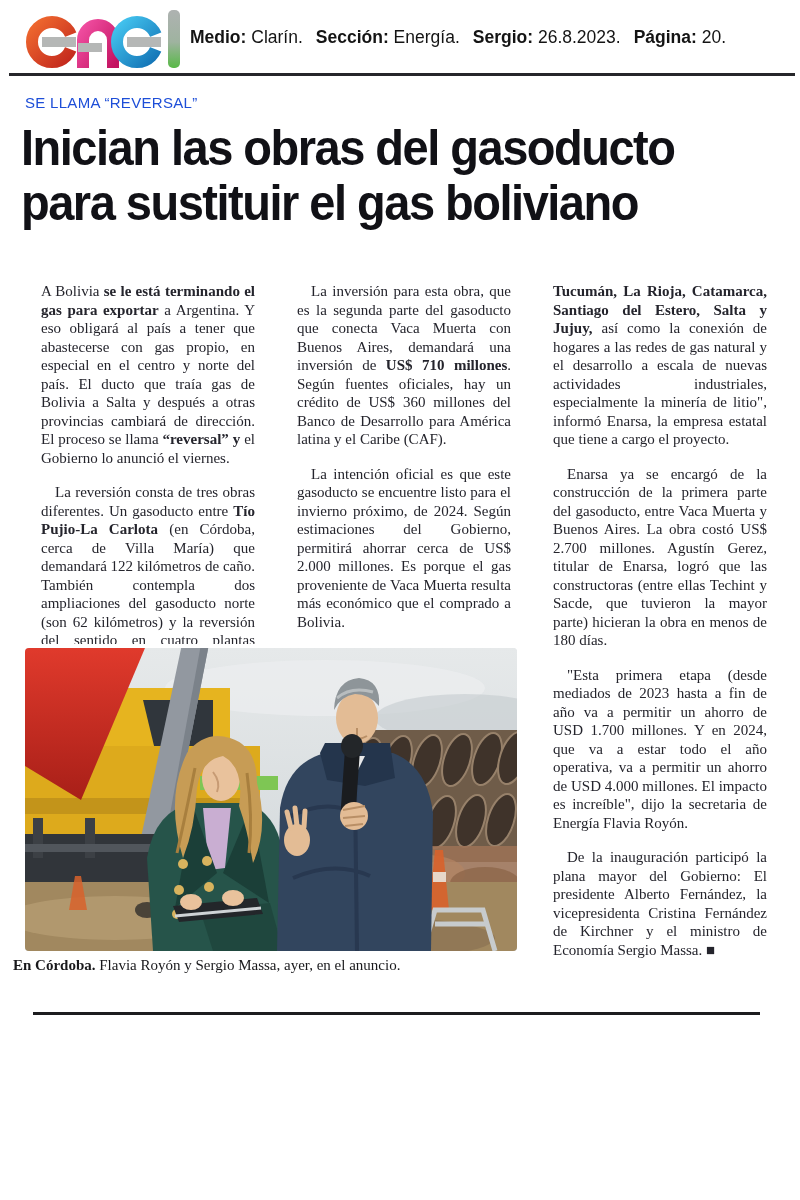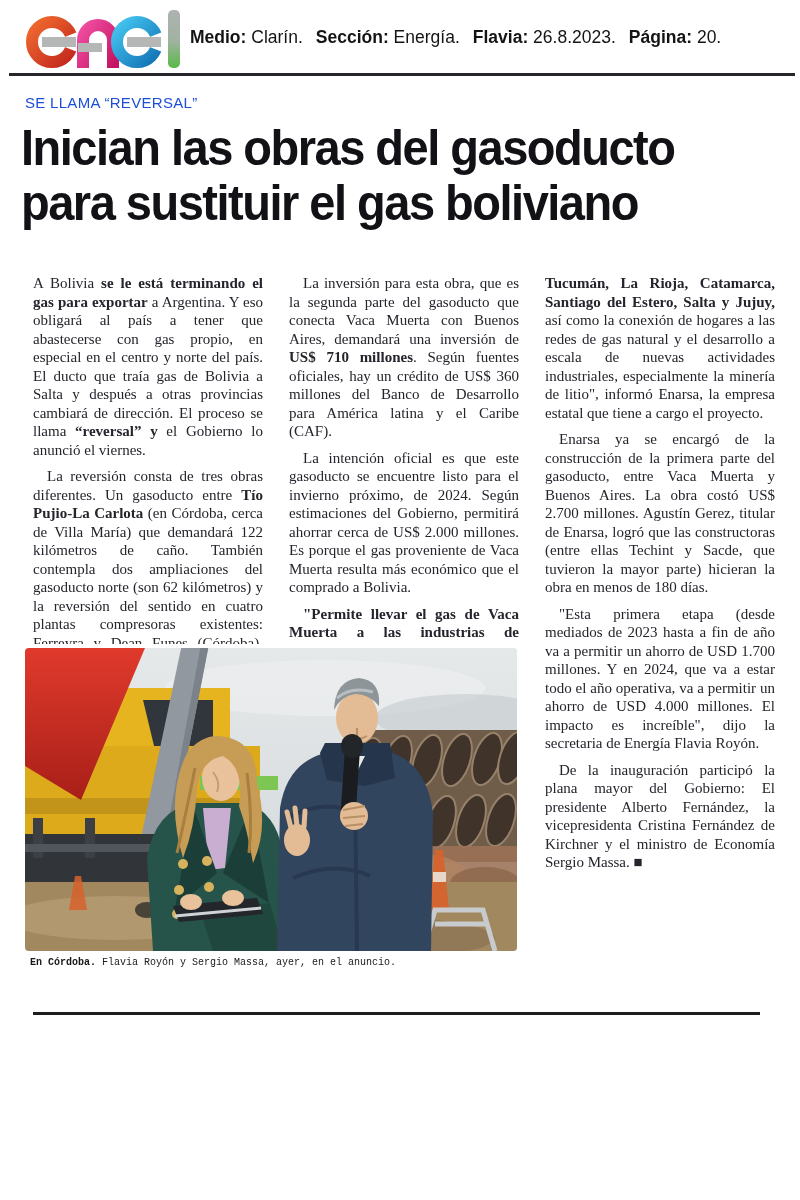--- a/index.html
+++ b/index.html
@@ -33,37 +33,37 @@
     font-size:47px;line-height:55px;color:#111116;letter-spacing:-1.5px;
   }
   .headline .hl-line{display:block;transform:scaleY(1.06);transform-origin:left top;}
 
   
   .col{
     position:absolute;width:246px;top:266px;
     font-size:15px;line-height:18.5px;text-align:justify;color:#24242c;
     overflow:hidden;
   }
-  .col p.para{margin:8px;}
+  .col p.para{margin:16px;}
   .col p.indent{text-indent:14px;}
   .col .b{font-weight:bold;}
   .col1{left:25px;height:378px;}
   .col2{left:281px;height:378px;}
   .col3{left:537px;height:716px;}
 
   
   .photo{
     position:absolute;left:25px;top:648px;width:492px;height:303px;
     border-radius:4px;overflow:hidden;background:#dfe2e4;
   }
   .photo svg{display:block;width:100%;height:100%;}
 
   .caption{
-    position:absolute;left:30px;top:957px;width:492px;
-    font-family:Liberation Mono, monospace;font-size:10px;color:#19191c;
+    position:absolute;left:13px;top:957px;width:492px;
+    font-family:Liberation Serif, serif;font-size:15px;color:#19191c;
   }
   .caption .lead{font-weight:bold;}
 
   .rule-bottom{position:absolute;left:33px;top:1012px;width:727px;height:2.5px;background:#1c1c1f;}
 </style>
 </head>
 <body>
 
 <div class="page">
 
@@ -97,21 +97,21 @@
         <path d="M 61,64 L 61,36 A 15,15 0 0 1 91,36 L 91,64" fill="none" stroke="url(#gPink)" stroke-width="12"></path>
         <rect x="56" y="39" width="24" height="9" fill="#b5b7b6"></rect>
 
         <circle cx="115" cy="38" r="20" fill="none" stroke="url(#gBlue)" stroke-width="12"></circle>
         <polygon points="115,38 143,27 143,49" fill="#ffffff"></polygon>
         <rect x="105" y="33" width="34" height="10" fill="#b5b7b6"></rect>
 
         <rect x="146" y="6" width="12" height="58" rx="5" fill="url(#gL)"></rect>
       </svg>
     </div>
-    <div class="header-fields" id="header-fields"><span class="fld"><span class="lbl">Medio:</span><span> Clarín.</span></span><span class="fld"><span class="lbl">Sección:</span><span> Energía.</span></span><span class="fld"><span class="lbl">Flavia:</span><span> 26.8.2023.</span></span><span class="fld"><span class="lbl">Página:</span><span> 20.</span></span></div>
+    <div class="header-fields" id="header-fields"><span class="fld"><span class="lbl">Medio:</span><span> Clarín.</span></span><span class="fld"><span class="lbl">Sección:</span><span> Energía.</span></span><span class="fld"><span class="lbl">Sergio:</span><span> 26.8.2023.</span></span><span class="fld"><span class="lbl">Página:</span><span> 20.</span></span></div>
     <div class="rule-top"></div>
   </div>
 
   <div class="kicker">SE LLAMA “REVERSAL”</div>
   <h1 class="headline" style="margin:0;">
     <span class="hl-line">Inician las obras del gasoducto</span>
     <span class="hl-line">para sustituir el gas boliviano</span>
   </h1>
 
   <div class="col col1">

